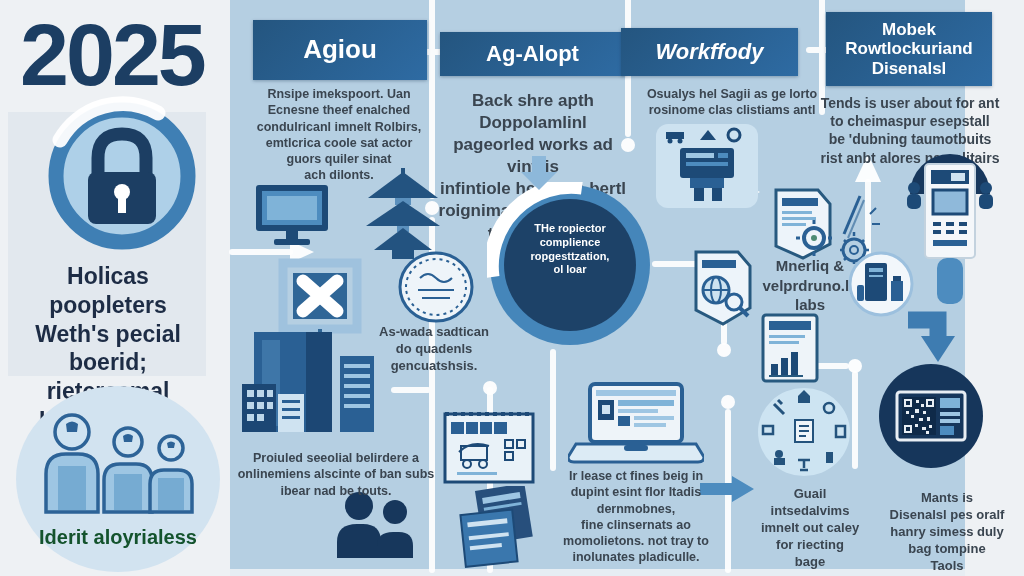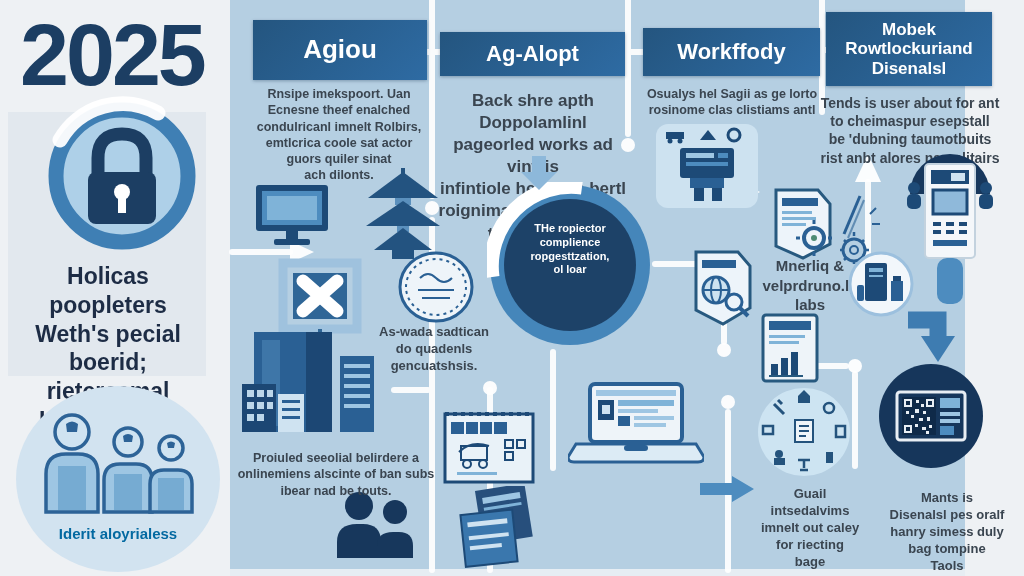--- a/index.html
+++ b/index.html
@@ -48,21 +48,21 @@
       <path d="M66,104 V72 Q66,56 82,56 H98 Q114,56 114,72 V104 Z" fill="#9ec6e3"></path>
       <rect x="76" y="66" width="28" height="36" fill="#6ea6cf" stroke="none" opacity="0.85"></rect>
       <circle cx="90" cy="34" r="14" fill="#cfe3f1"></circle>
       <path d="M85,28 q5,-4 10,0 l-1,6 h-8 Z" fill="#2d6397" stroke="none"></path>
       <path d="M112,104 V76 Q112,62 126,62 H140 Q154,62 154,76 V104 Z" fill="#9ec6e3"></path>
       <rect x="120" y="70" width="26" height="32" fill="#6ea6cf" stroke="none" opacity="0.85"></rect>
       <circle cx="133" cy="40" r="12" fill="#cfe3f1"></circle>
       <path d="M129,35 q4,-3 8,0 l-1,5 h-6 Z" fill="#2d6397" stroke="none"></path>
     </g>
   </svg>
-  <div class="abs txt" style="left:28px;top:524px;width:180px;font-size:15px;color:#0369a1;">Iderit aloyrialess</div>
+  <div class="abs txt" style="left:28px;top:524px;width:180px;font-size:20px;color:#14532d;">Iderit aloyrialess</div>
 
   <svg class="abs" style="left:0;top:0;" width="1024" height="576" viewBox="0 0 1024 576">
     <g stroke="#ffffff" stroke-width="6" fill="none" opacity="0.92" stroke-linecap="round">
       <path d="M432,0 V196"></path>
         <path d="M432,220 V570"></path>
       <path d="M628,0 V134"></path>
       <path d="M822,0 V112"></path>
       <path d="M425,52 H441"></path>
         <path d="M621,52 H645"></path>
         <path d="M809,50 H828"></path>
@@ -98,21 +98,21 @@
 guors quiler sinat
 ach dilonts.</div>
 
   <div class="abs hdr" style="left:440px;top:32px;width:185px;height:44px;font-size:22px;">Ag-Alopt</div>
   <div class="abs txt" style="left:430px;top:90px;width:206px;font-size:17px;">Back shre apth Doppolamlinl
 pageorled works ad vinwis
 infintiole help has bertl
 roignimanes, a se inote
 tiupfichate.</div>
 
-  <div class="abs hdr" style="left:643px;top:28px;width:177px;height:48px;font-size:22px;">Workffody</div>
+  <div class="abs hdr" style="left:621px;top:28px;width:177px;height:48px;font-size:22px;font-style:italic;">Workffody</div>
   <div class="abs txt" style="left:632px;top:86px;width:200px;font-size:12.5px;">Osualys hel Sagii as ge lorto
 rosinome clas clistiams antl</div>
 
   <div class="abs hdr" style="left:826px;top:12px;width:166px;height:74px;font-size:17px;">Mobek
 Rowtlockuriand
 Disenalsl</div>
   <div class="abs txt" style="left:820px;top:94px;width:180px;font-size:14px;">Tends is user about for ant
 to cheimaspur esepstall
 be 'dubning taumotbuits
 rist anbt alores namplitairs</div>
@@ -405,20 +405,26 @@
   </svg>
 
   <svg class="abs" style="left:700px;top:476px;" width="54" height="26" viewBox="0 0 54 26">
     <polygon points="0,7 32,7 32,0 54,13 32,26 32,19 0,19" fill="#4d8cbf"></polygon>
   </svg>
 
   <div class="abs txt" style="left:232px;top:450px;width:208px;font-size:12.5px;">Proiuled seeolial belirdere a
 onlinemiens alscinte of ban subs
 ibear nad be touts.</div>
 
+  <div class="abs txt" style="left:542px;top:468px;width:188px;font-size:12.5px;">Ir lease ct fines beig in
+dupint esint flor Itadis
+dernmobnes,
+fine clinsernats ao
+momolietons. not tray to
+inolunates pladiculle.</div>
 
   <div class="abs txt" style="left:742px;top:486px;width:136px;font-size:13px;">Guail
 intsedalvims
 imnelt out caley
 for riecting
 bage</div>
 
   <div class="abs txt" style="left:880px;top:490px;width:134px;font-size:13px;">Mants is
 Disenalsl pes oralf
 hanry simess duly

